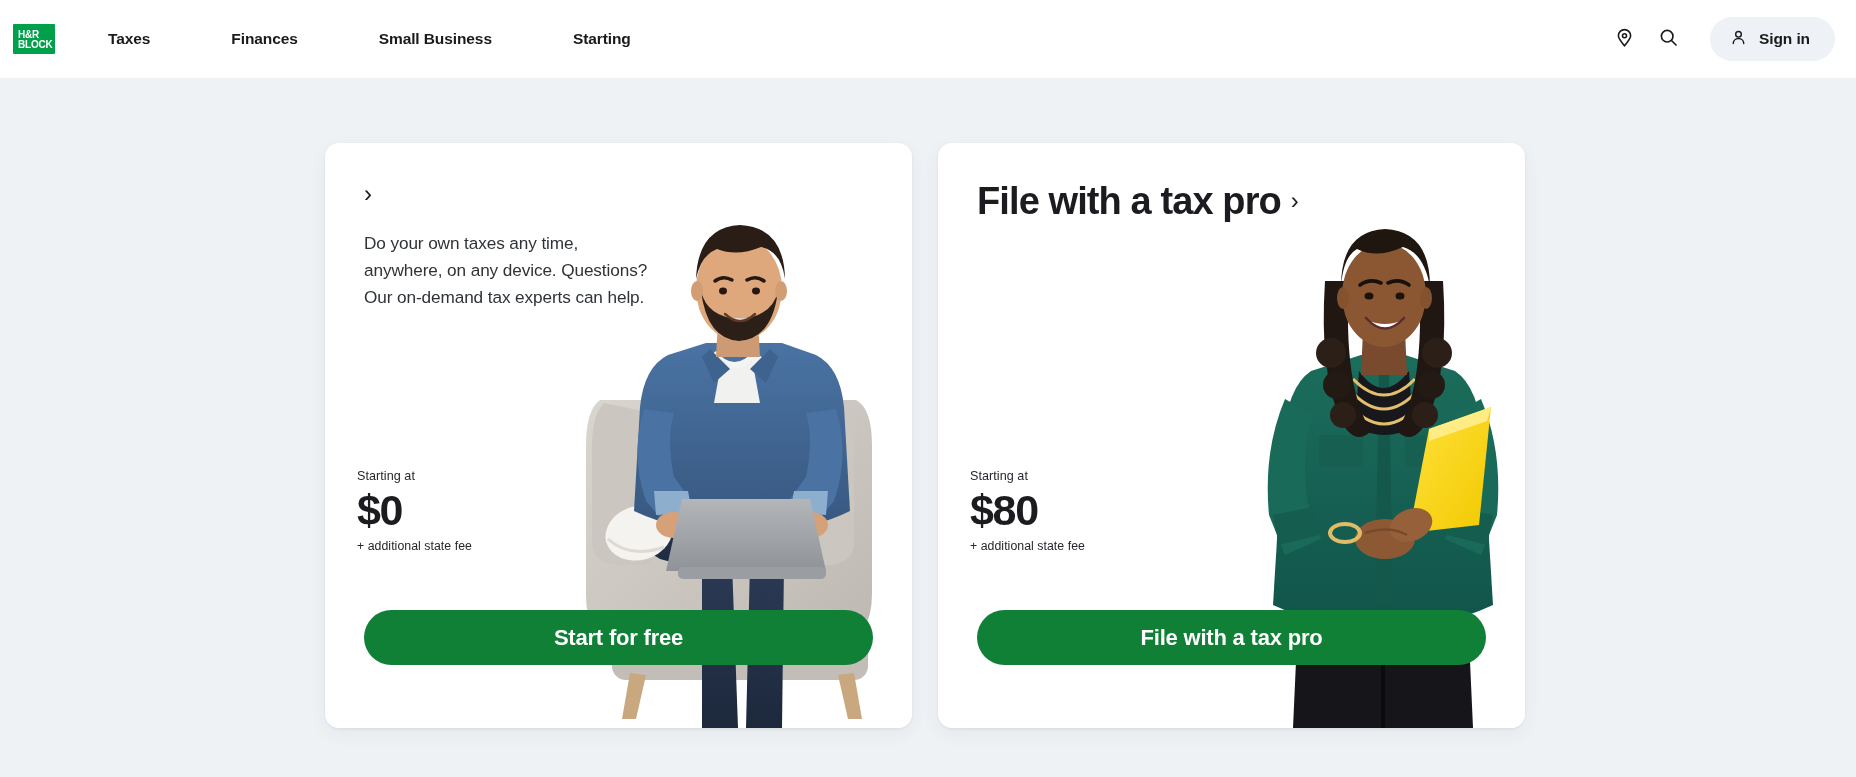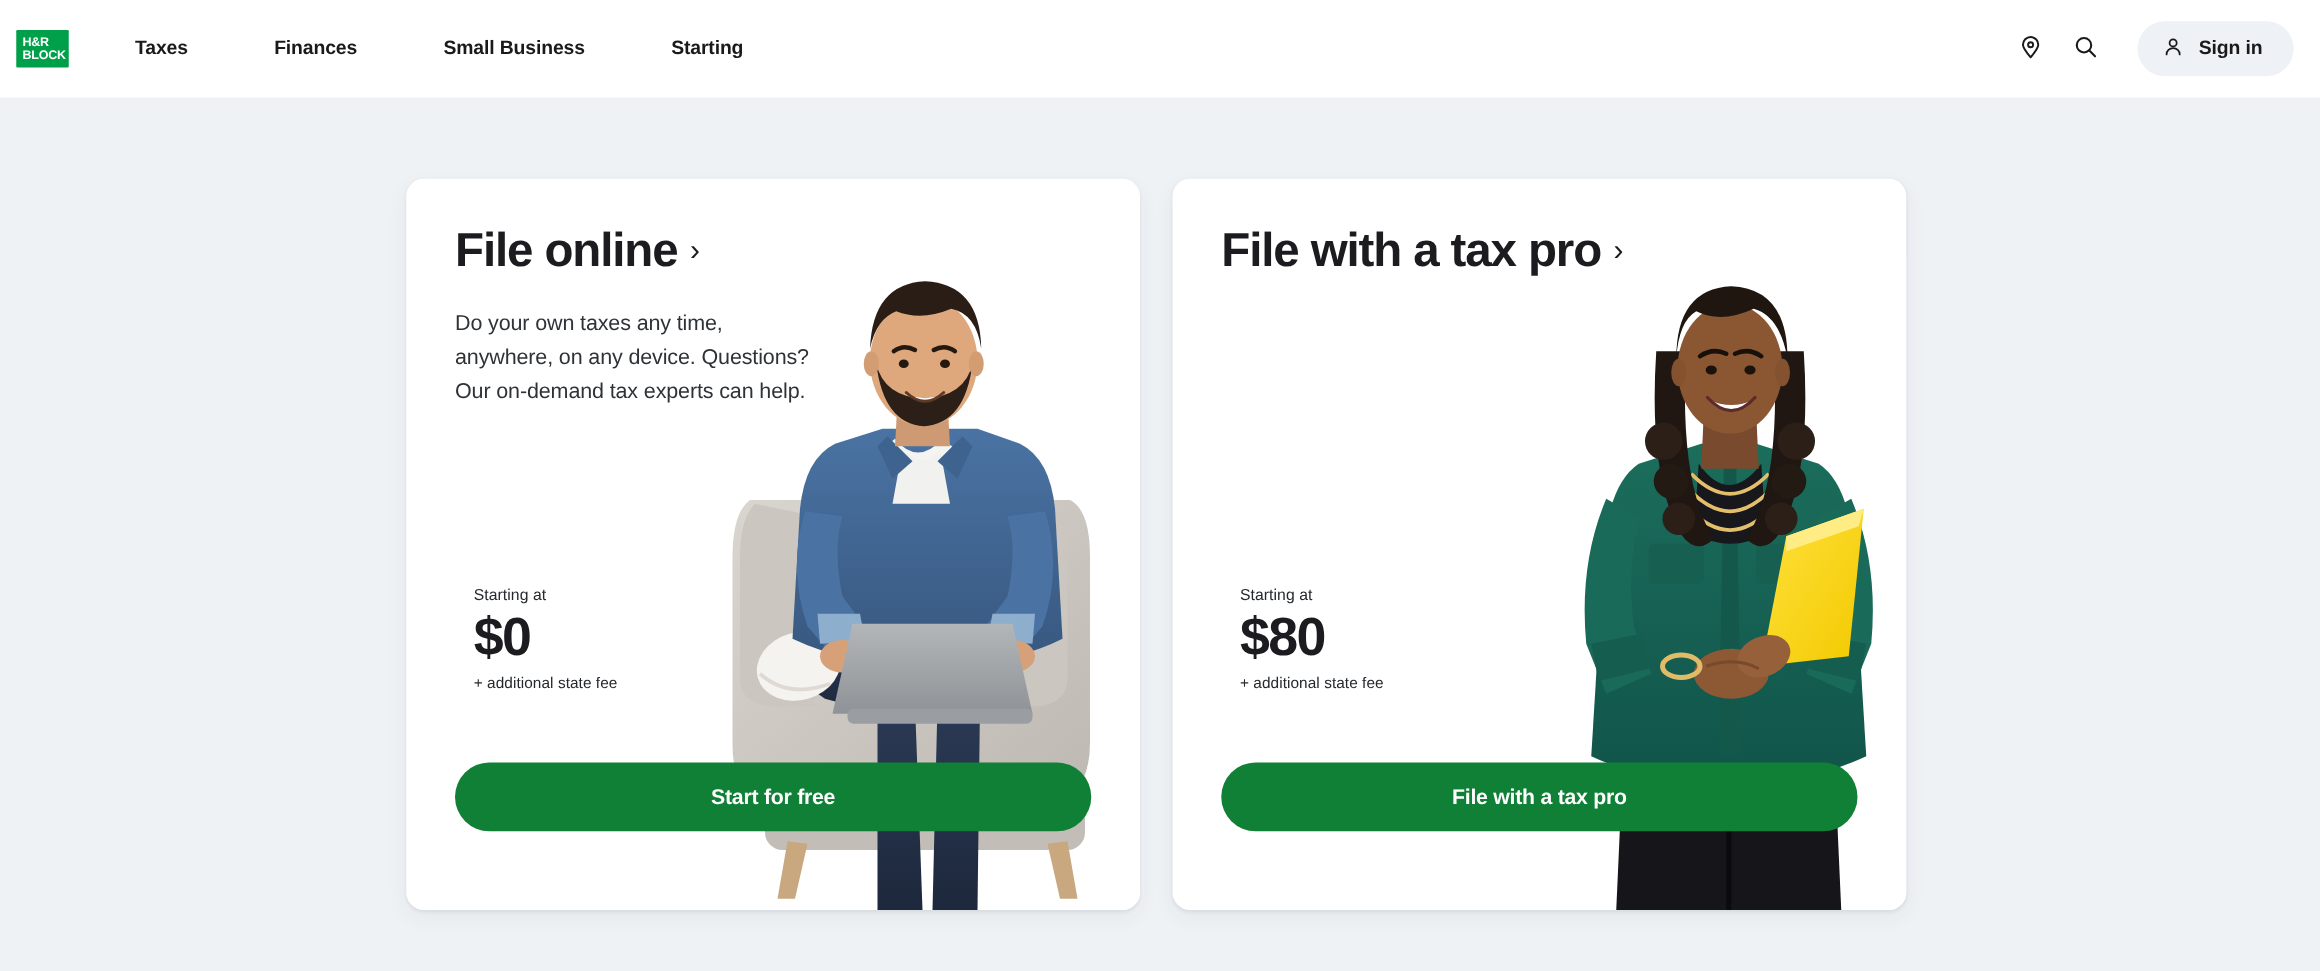--- a/index.html
+++ b/index.html
@@ -31,21 +31,21 @@
   .logo-l1, .logo-l2 {
     color: #ffffff;
     font-weight: 700;
     font-size: 10px;
     line-height: 10px;
     letter-spacing: -0.2px;
   }
   .nav-links {
     display: flex; align-items: center;
     margin-left: 53px;
-    gap: 4px;
+    gap: 16px;
   }
   .nav-link {
     font-size: 15.5px;
     font-weight: 700;
     color: #1a1a1a;
     letter-spacing: -0.1px;
     cursor: pointer;
     padding: 8px 0;
     margin-right: 65px;
     white-space: nowrap;
@@ -151,21 +151,21 @@
     font-size: 17.2px;
     line-height: 27px;
     color: #2f3337;
     letter-spacing: -0.1px;
     max-width: 290px;
     font-weight: 400;
   }
 
   .price-block {
     position: absolute;
-    left: 54px;
+    left: 32px;
     bottom: 175px;
     z-index: 3;
   }
   .price-label {
     font-size: 12.6px;
     color: #25282c;
     letter-spacing: 0.05px;
     font-weight: 400;
   }
   .price-amount {
@@ -187,21 +187,21 @@
   .cta {
     position: absolute;
     left: 39px;
     bottom: 63px;
     width: 509px;
     height: 55px;
     background: #108036;
     color: #ffffff;
     border: none;
     border-radius: 999px;
-    font-size: 17px;
+    font-size: 22px;
     font-weight: 700;
     letter-spacing: -0.2px;
     cursor: pointer;
     z-index: 4;
     font-family: "Liberation Sans", sans-serif;
   }
 </style>
 </head>
 <body>
 
@@ -327,21 +327,20 @@
           <path d="M144 113 q14 10 28 0 q-14 5 -28 0z" fill="#ffffff"></path>
           <path d="M143 111 q15 14 30 0" stroke="#5e3a28" stroke-width="2.4" fill="none" stroke-linecap="round"></path>
 
           <ellipse cx="115" cy="88" rx="6" ry="10" fill="#d39d74"></ellipse>
           <ellipse cx="199" cy="88" rx="6" ry="10" fill="#d39d74"></ellipse>
         </svg>
       </div>
 
       <div class="card-inner">
         <h2 class="card-heading">
-          <span>File online</span>
           <span class="chev">›</span>
         </h2>
         <p class="card-desc">Do your own taxes any time, anywhere, on any device. Questions? Our on-demand tax experts can help.</p>
       </div>
 
       <div class="price-block">
         <div class="price-label">Starting at</div>
         <div class="price-amount">$0</div>
         <div class="price-note">+ additional state fee</div>
       </div>

